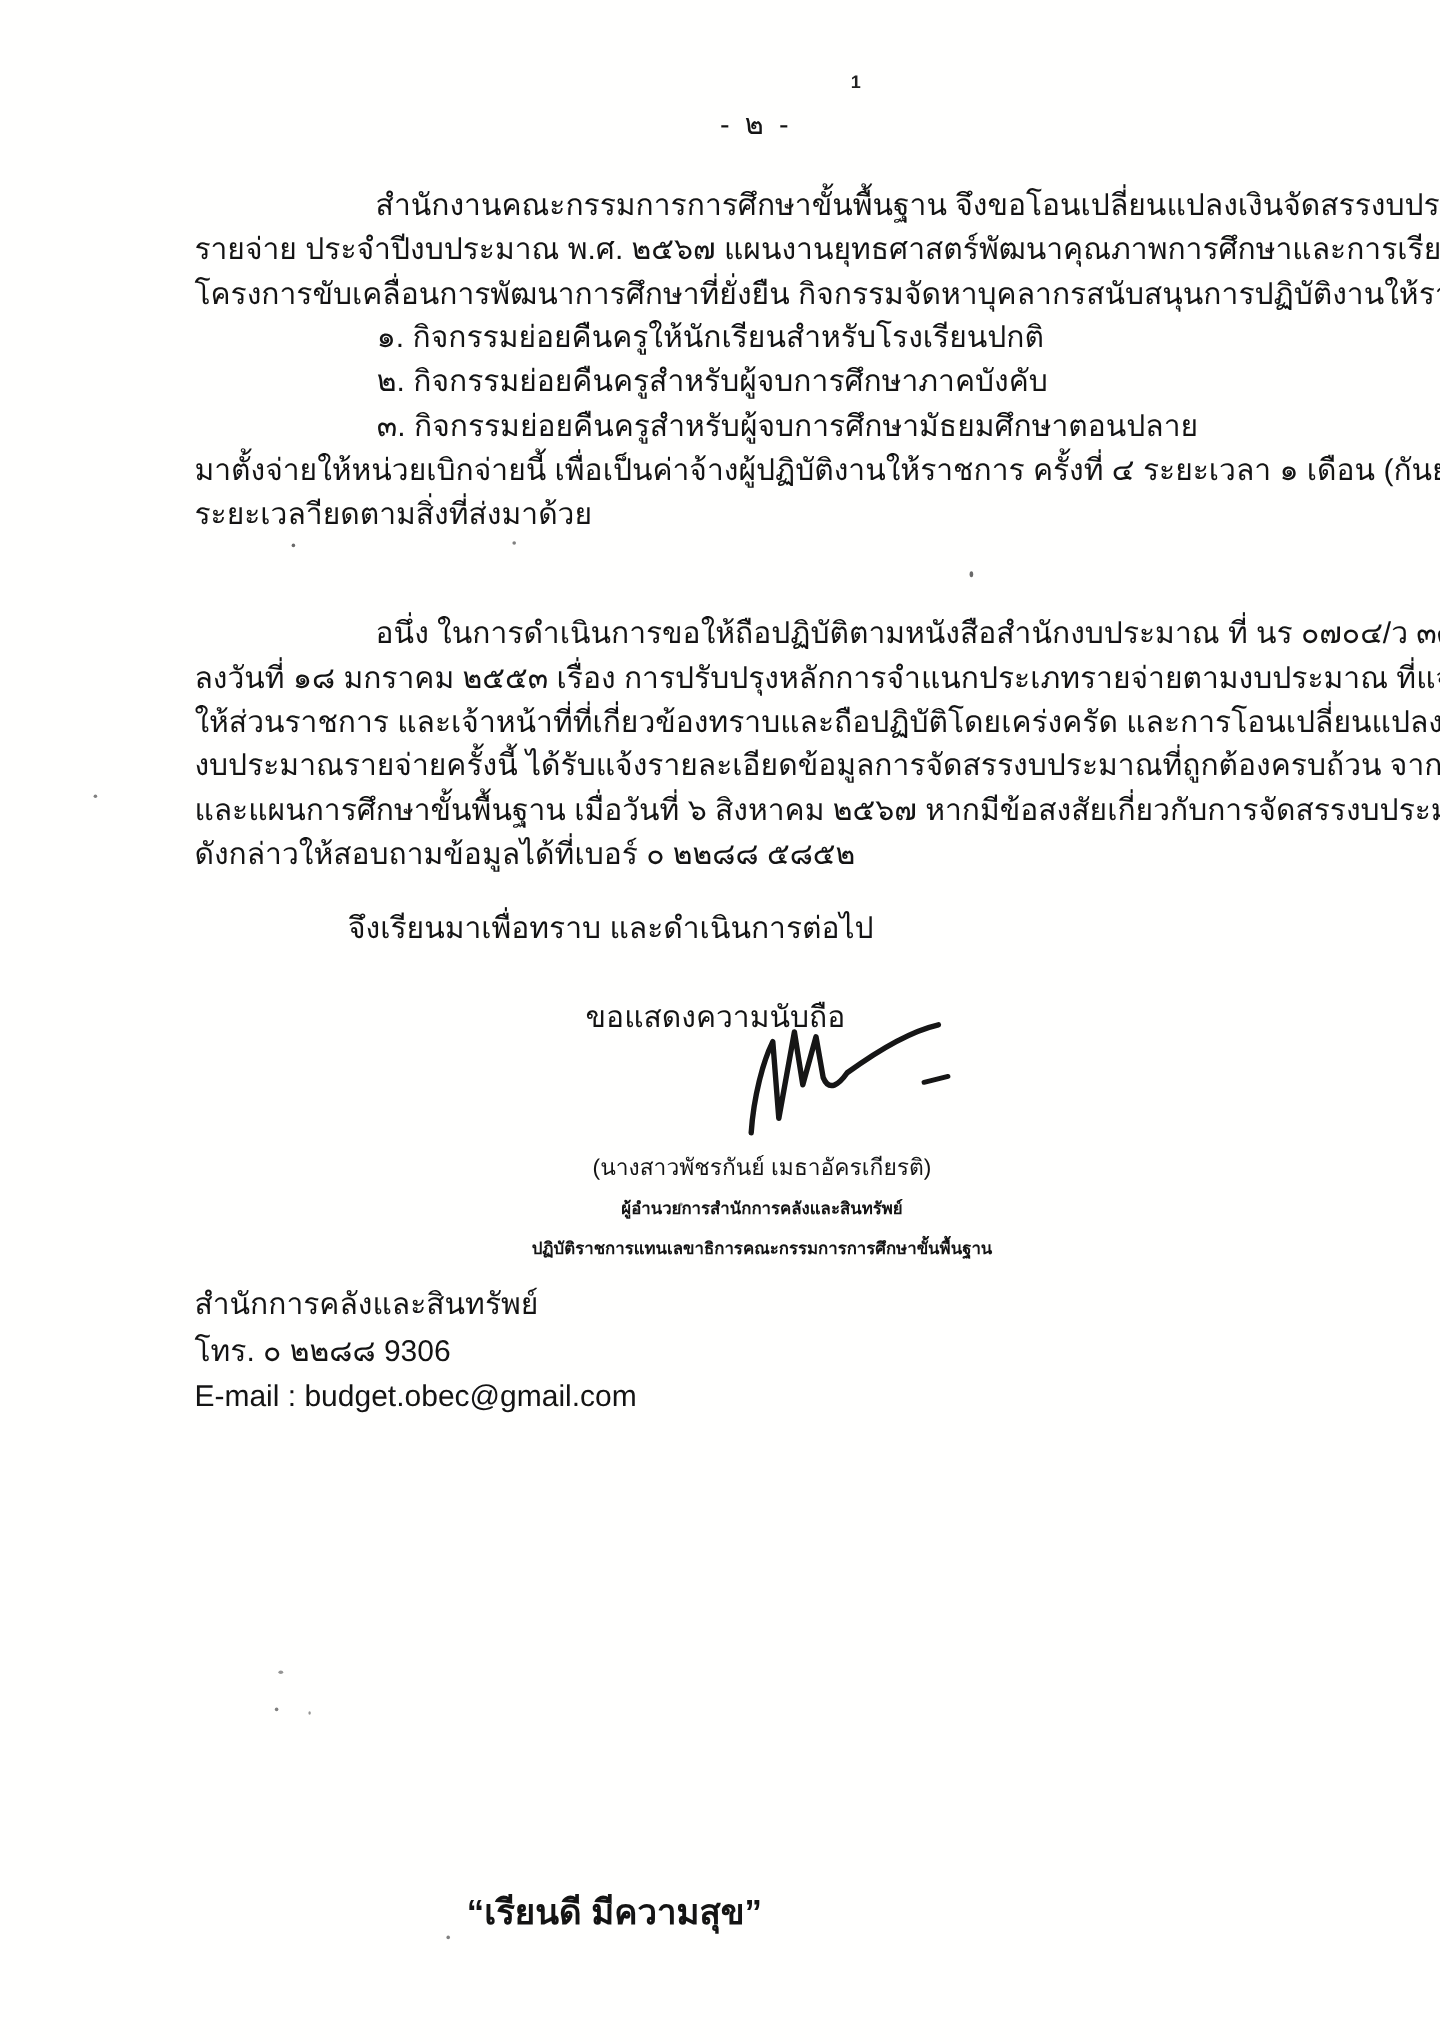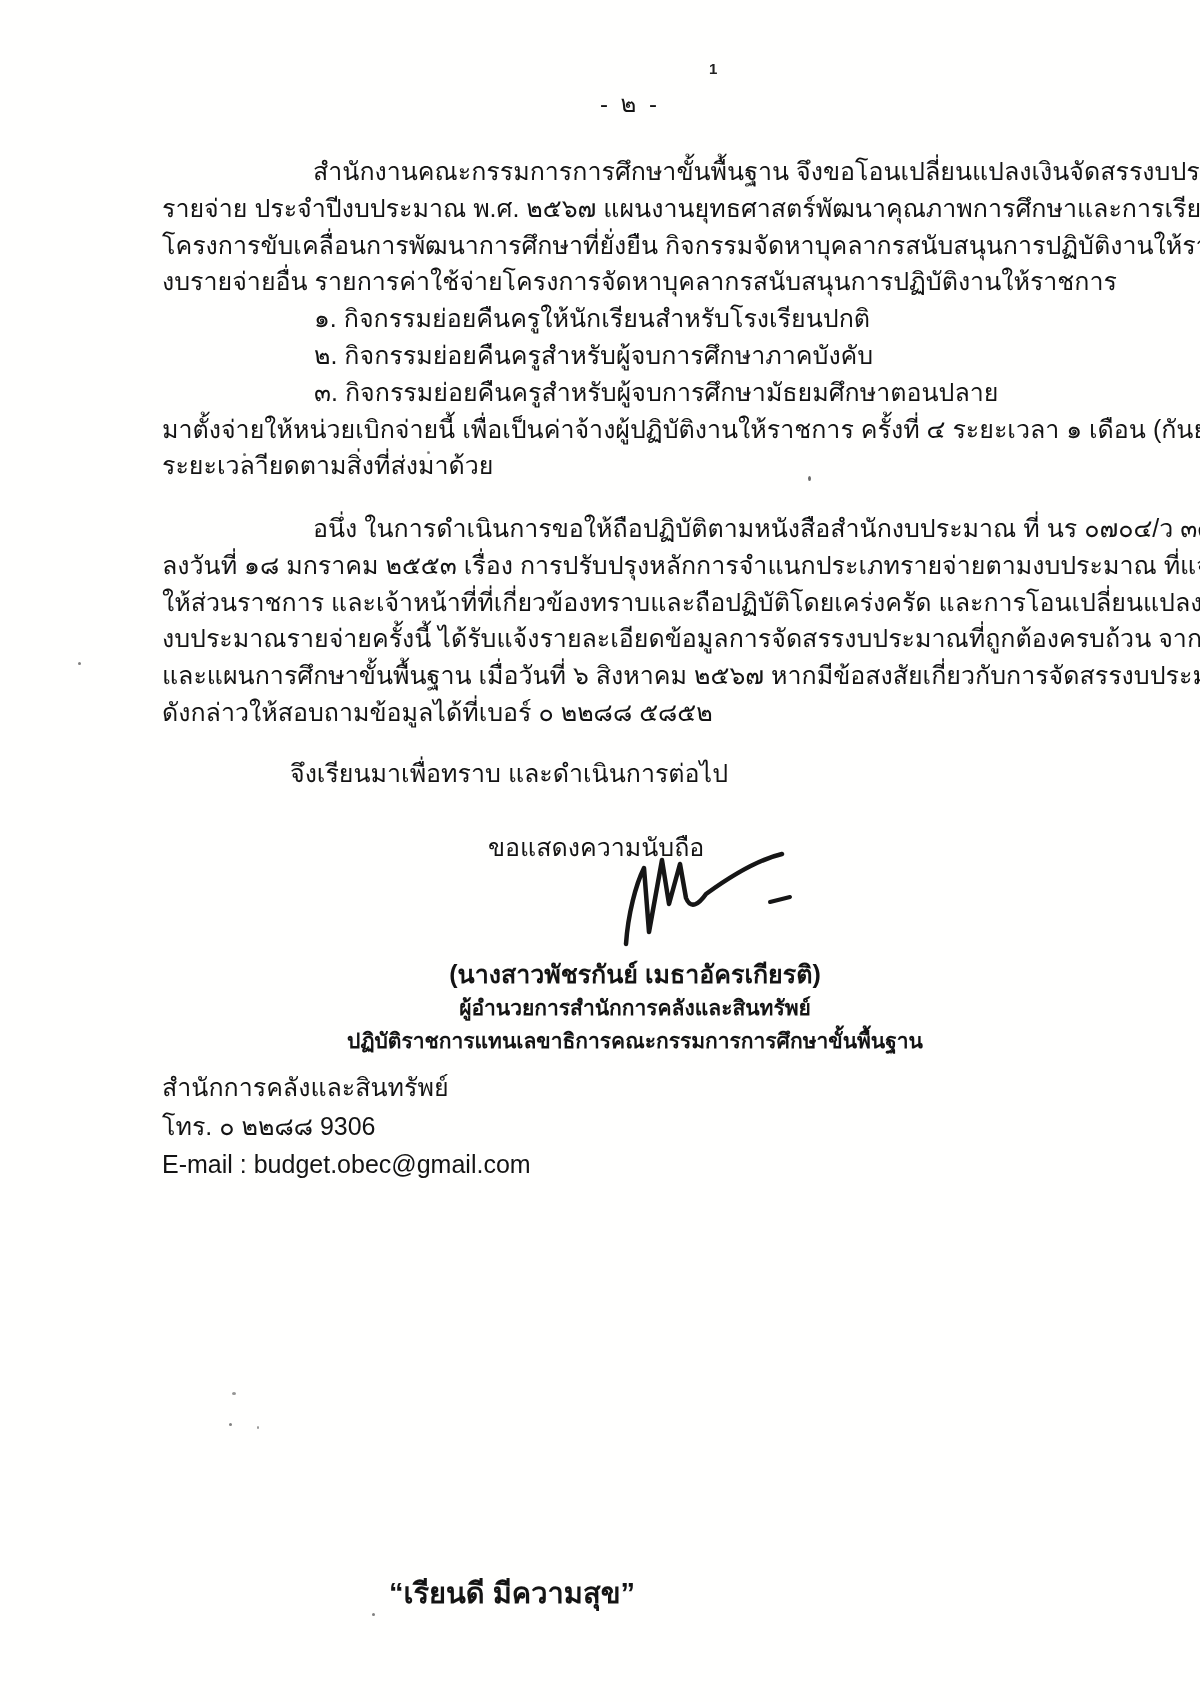--- a/index.html
+++ b/index.html
@@ -20,22 +20,22 @@
 
   #para1 { top:153px; left:162px; width:880px; }
   #para2 { top:510px; left:162px; width:880px; }
 
   #closing    { position:absolute; top:753px; left:290px; font-size:25px; white-space:nowrap; }
   #salutation { position:absolute; top:827px; left:488px; font-size:25px; white-space:nowrap; }
 
   #signature-svg { position:absolute; top:848px; left:610px; }
 
   #sig-block { position:absolute; top:957px; left:310px; width:650px; text-align:center; }
-  .sig-name  { font-size:25px; font-weight:700; line-height:34px; white-space:nowrap; }
-  .sig-title { font-size:21px; font-weight:600; line-height:33px; white-space:nowrap; }
+  .sig-name  { font-size:19px; font-weight:400; line-height:34px; white-space:nowrap; }
+  .sig-title { font-size:14px; font-weight:600; line-height:33px; white-space:nowrap; }
 
   #contact { position:absolute; top:1068px; left:162px; font-size:25px; }
   #contact .cline { line-height:38.5px; height:38.5px; white-space:nowrap; }
   .email-text { }
 
   #motto { position:absolute; top:1570px; left:0; width:1024px; text-align:center;
            font-size:29px; font-weight:700; }
 
   .dot { position:absolute; background:#2b2b2b; border-radius:50%; }
 </style>
@@ -44,21 +44,20 @@
 
 <div class="page">
 
   <div id="page-number">- ๒ -</div>
   <div id="stray-mark">1</div>
 
   <div id="para1" class="block">
       <div class="line indent">สำนักงานคณะกรรมการการศึกษาขั้นพื้นฐาน จึงขอโอนเปลี่ยนแปลงเงินจัดสรรงบประมาณ</div>
       <div class="line">รายจ่าย ประจำปีงบประมาณ พ.ศ. ๒๕๖๗ แผนงานยุทธศาสตร์พัฒนาคุณภาพการศึกษาและการเรียนรู้</div>
       <div class="line">โครงการขับเคลื่อนการพัฒนาการศึกษาที่ยั่งยืน กิจกรรมจัดหาบุคลากรสนับสนุนการปฏิบัติงานให้ราชการฯ</div>
-      <div class="line">งบรายจ่ายอื่น รายการค่าใช้จ่ายโครงการจัดหาบุคลากรสนับสนุนการปฏิบัติงานให้ราชการ</div>
       <div class="line item">๑. กิจกรรมย่อยคืนครูให้นักเรียนสำหรับโรงเรียนปกติ</div>
       <div class="line item">๒. กิจกรรมย่อยคืนครูสำหรับผู้จบการศึกษาภาคบังคับ</div>
       <div class="line item">๓. กิจกรรมย่อยคืนครูสำหรับผู้จบการศึกษามัธยมศึกษาตอนปลาย</div>
       <div class="line">มาตั้งจ่ายให้หน่วยเบิกจ่ายนี้ เพื่อเป็นค่าจ้างผู้ปฏิบัติงานให้ราชการ ครั้งที่ ๔ ระยะเวลา ๑ เดือน (กันยายน ๒๕๖๗)</div>
       <div class="line">ระยะเวลาียดตามสิ่งที่ส่งมาด้วย</div>
     </div>
 
   <div id="para2" class="block">
       <div class="line indent">อนึ่ง ในการดำเนินการขอให้ถือปฏิบัติตามหนังสือสำนักงบประมาณ ที่ นร ๐๗๐๔/ว ๓๓</div>
       <div class="line">ลงวันที่ ๑๘ มกราคม ๒๕๕๓ เรื่อง การปรับปรุงหลักการจำแนกประเภทรายจ่ายตามงบประมาณ ที่แจ้งเวียน</div>

